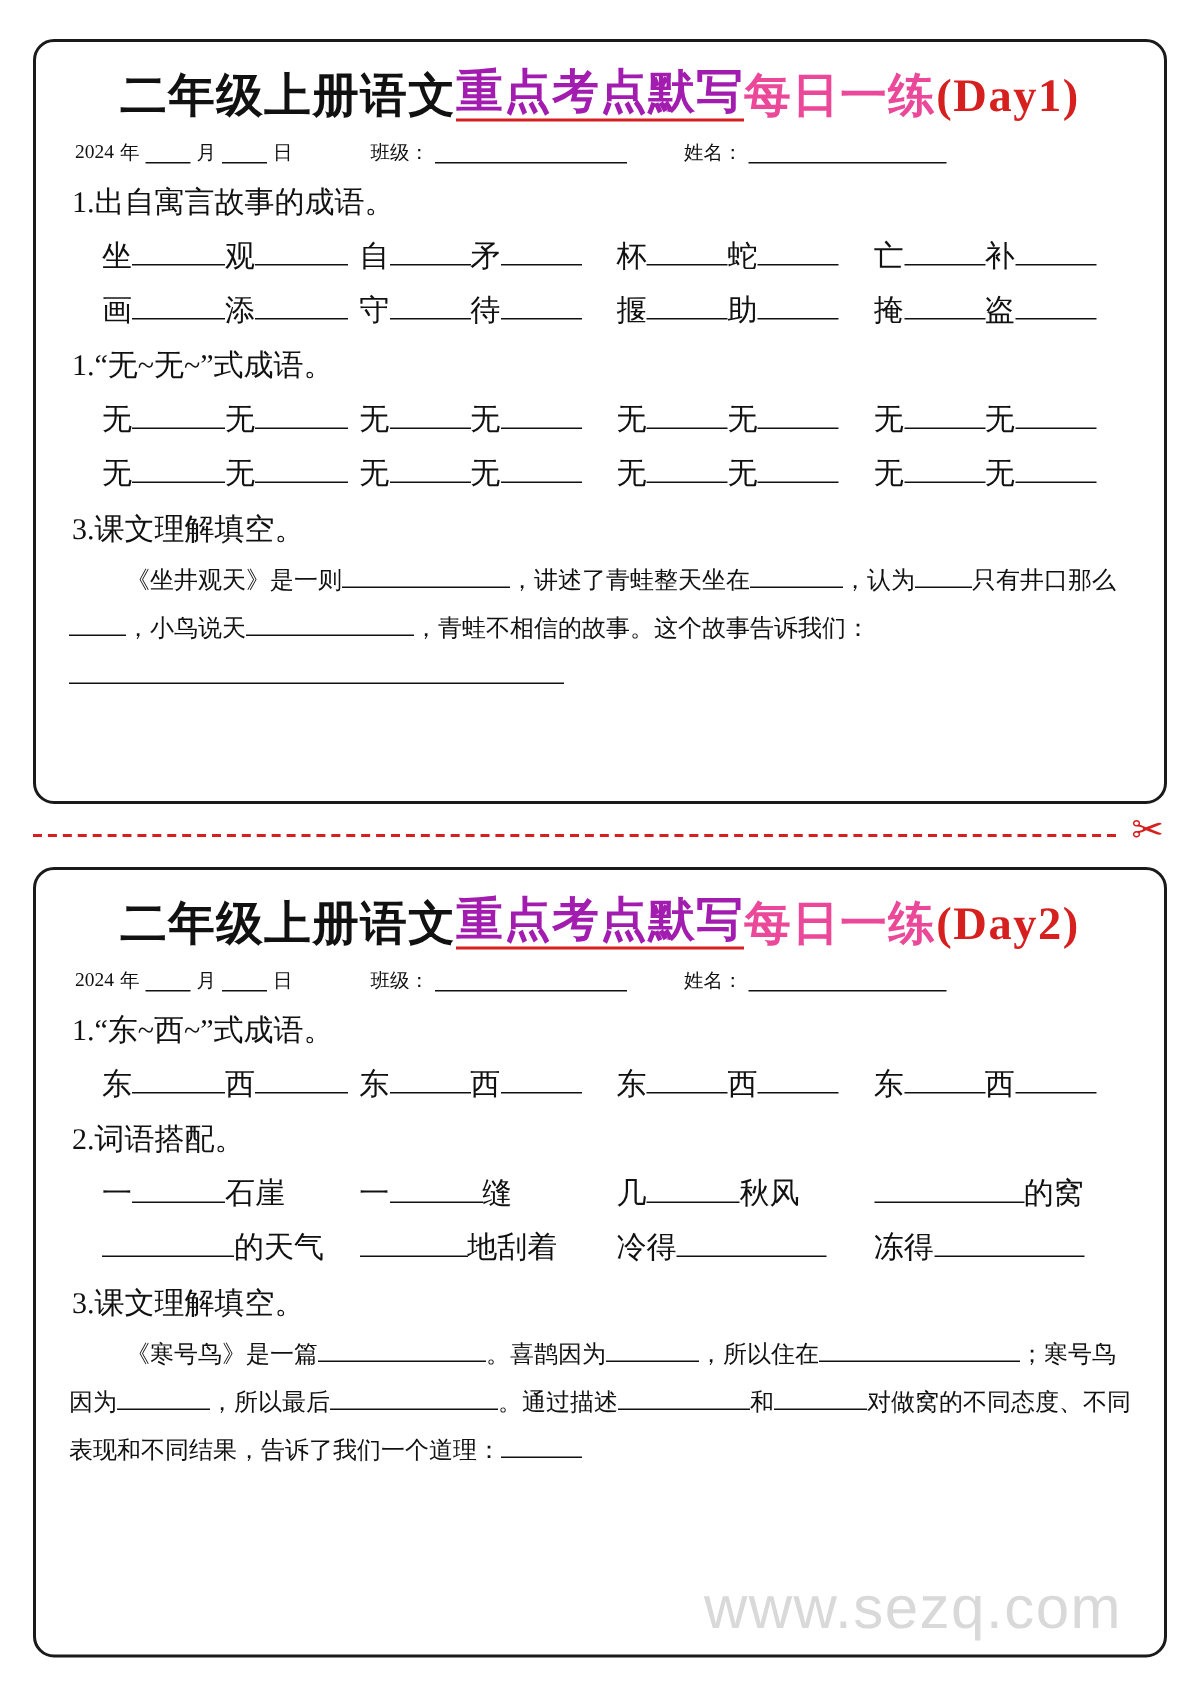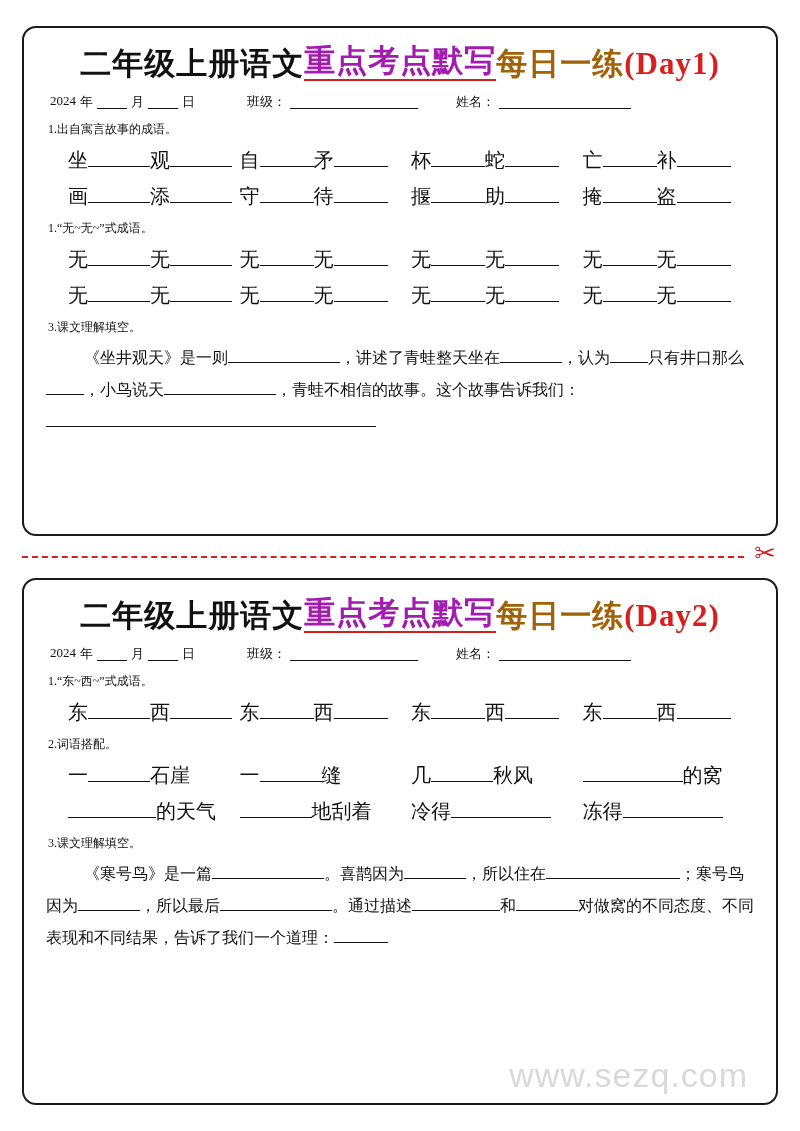--- a/index.html
+++ b/index.html
@@ -48,42 +48,42 @@
     font-size: 31px;
     letter-spacing: 1px;
     line-height: 1.1;
   }
   .t-black { color: #111111; }
   .t-red {
     color: #a21caf;
     border-bottom: 2px solid #d61f1f;
     padding-bottom: 1px;
   }
-  .t-blue { color: #a16207; }
+  .t-blue { color: #ec4899; }
   .t-day { color: #d61f1f; }
 
   
   .info-line {
     display: flex;
     align-items: flex-start;
     font-size: 13px;
     color: #111;
     margin: 12px 0 6px 4px;
     gap: 4px;
   }
   .info-line .seg { white-space: nowrap; }
   .ul-s { display: inline-block; border-bottom: 1.6px solid #111; width: 30px; height: 15px; }
   .ul-m { display: inline-block; border-bottom: 1.6px solid #111; width: 128px; height: 15px; }
   .ul-l { display: inline-block; border-bottom: 1.6px solid #111; width: 132px; height: 15px; }
   .gap-lg { display: inline-block; width: 44px; }
   .gap-md { display: inline-block; width: 30px; }
 
   
   .sec {
-    font-size: 12px;
+    font-size: 20px;
     color: #111;
     margin: 10px 0 4px 2px;
     font-weight: normal;
   }
 
   
   .arow {
     display: flex;
     font-size: 20px;
     color: #111;
@@ -146,21 +146,21 @@
     font-size: 26px;
     line-height: 1;
   }
 
   
   .watermark {
     position: absolute;
     right: 28px;
     bottom: 8px;
     font-family: "Liberation Sans", sans-serif;
-    font-size: 34px;
+    font-size: 40px;
     color: #d9d9d9;
     letter-spacing: 1px;
     user-select: none;
   }
 </style>
 </head>
 <body>
 
 <div class="page">
 

